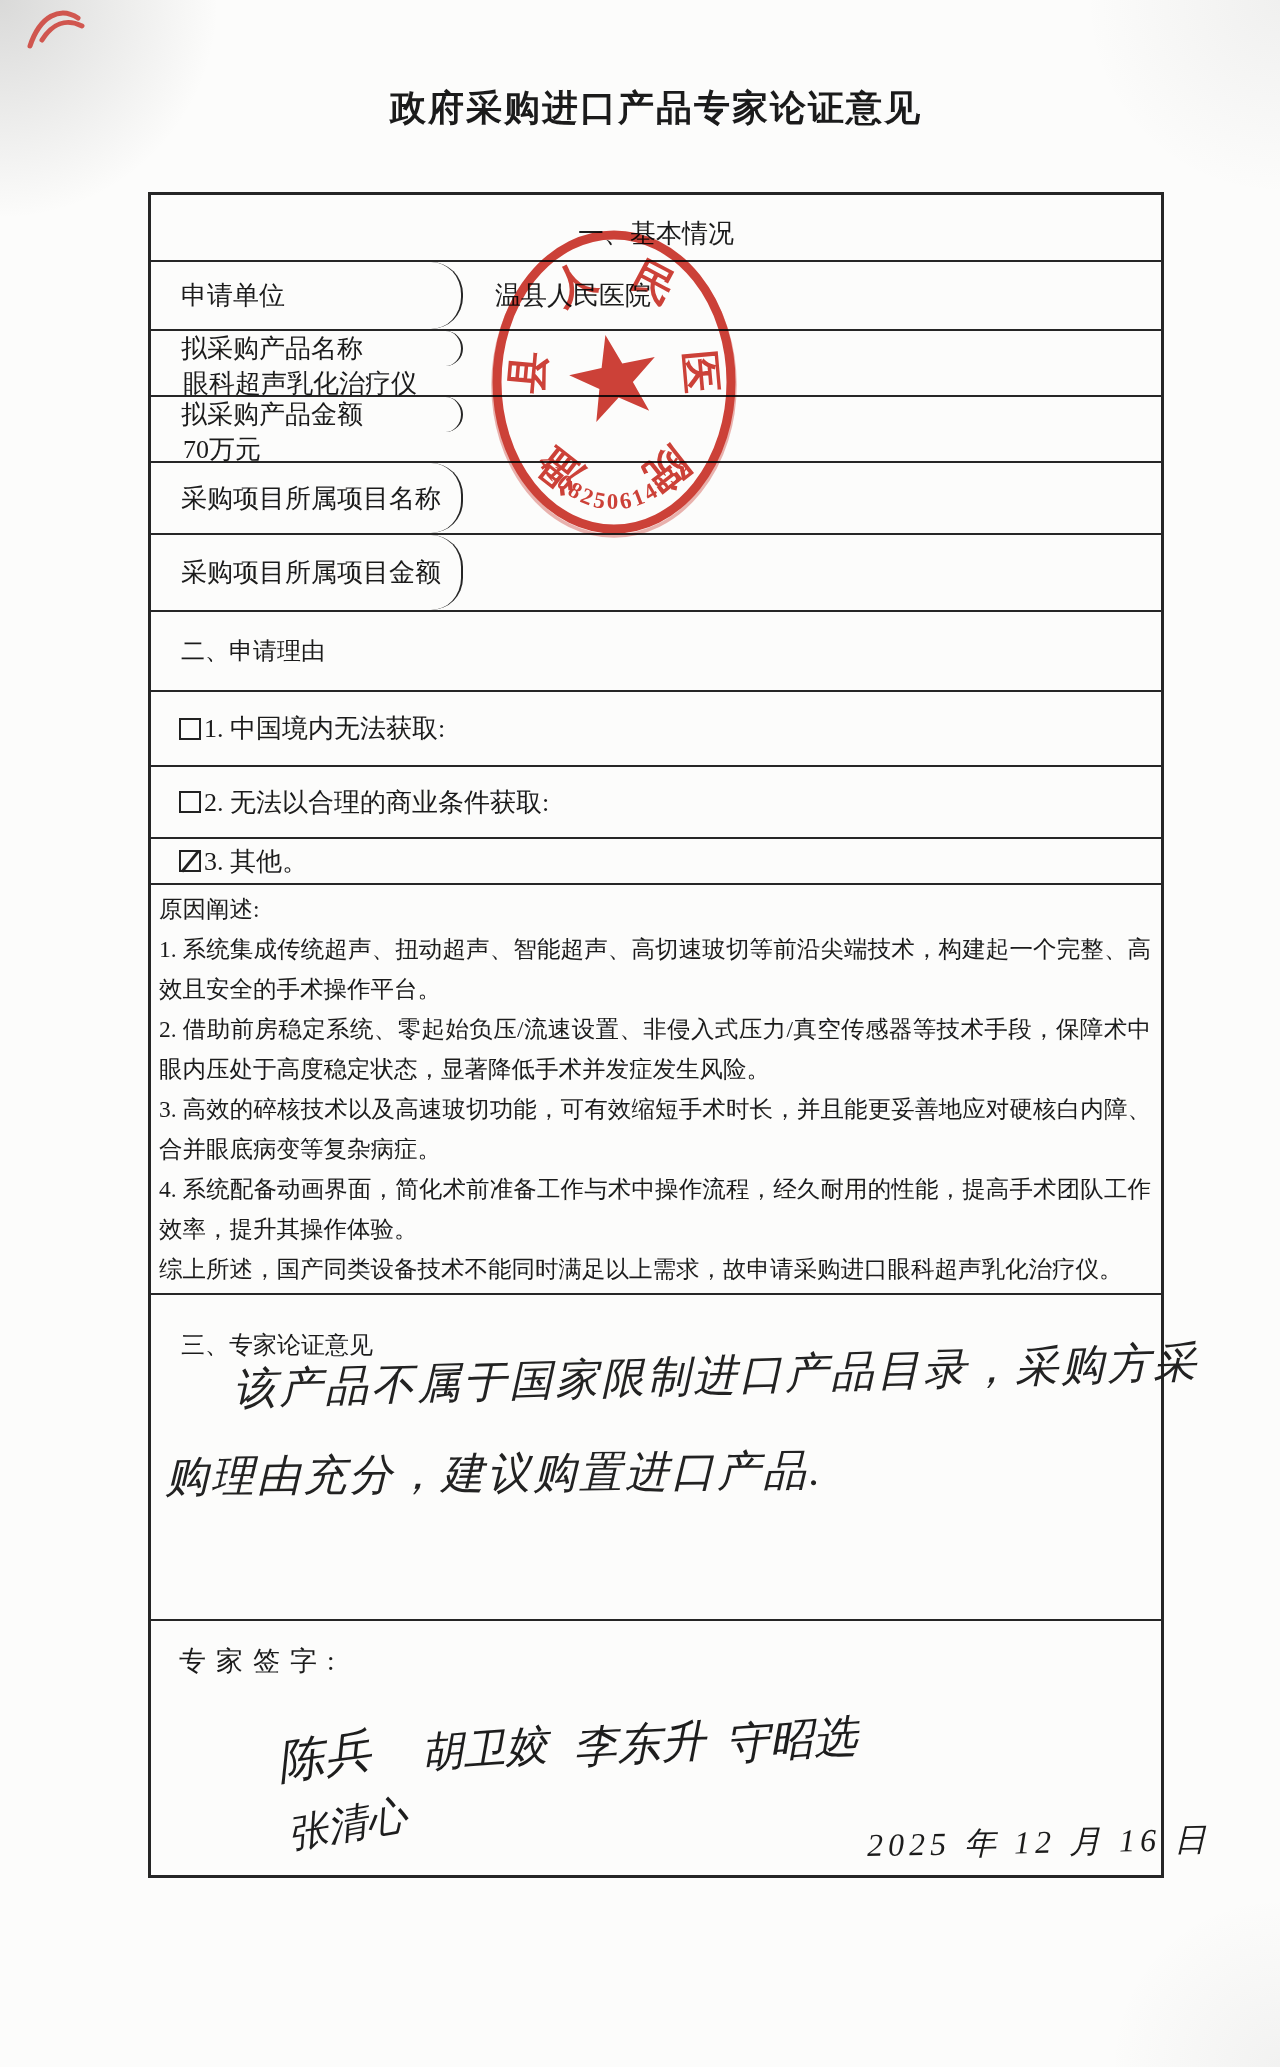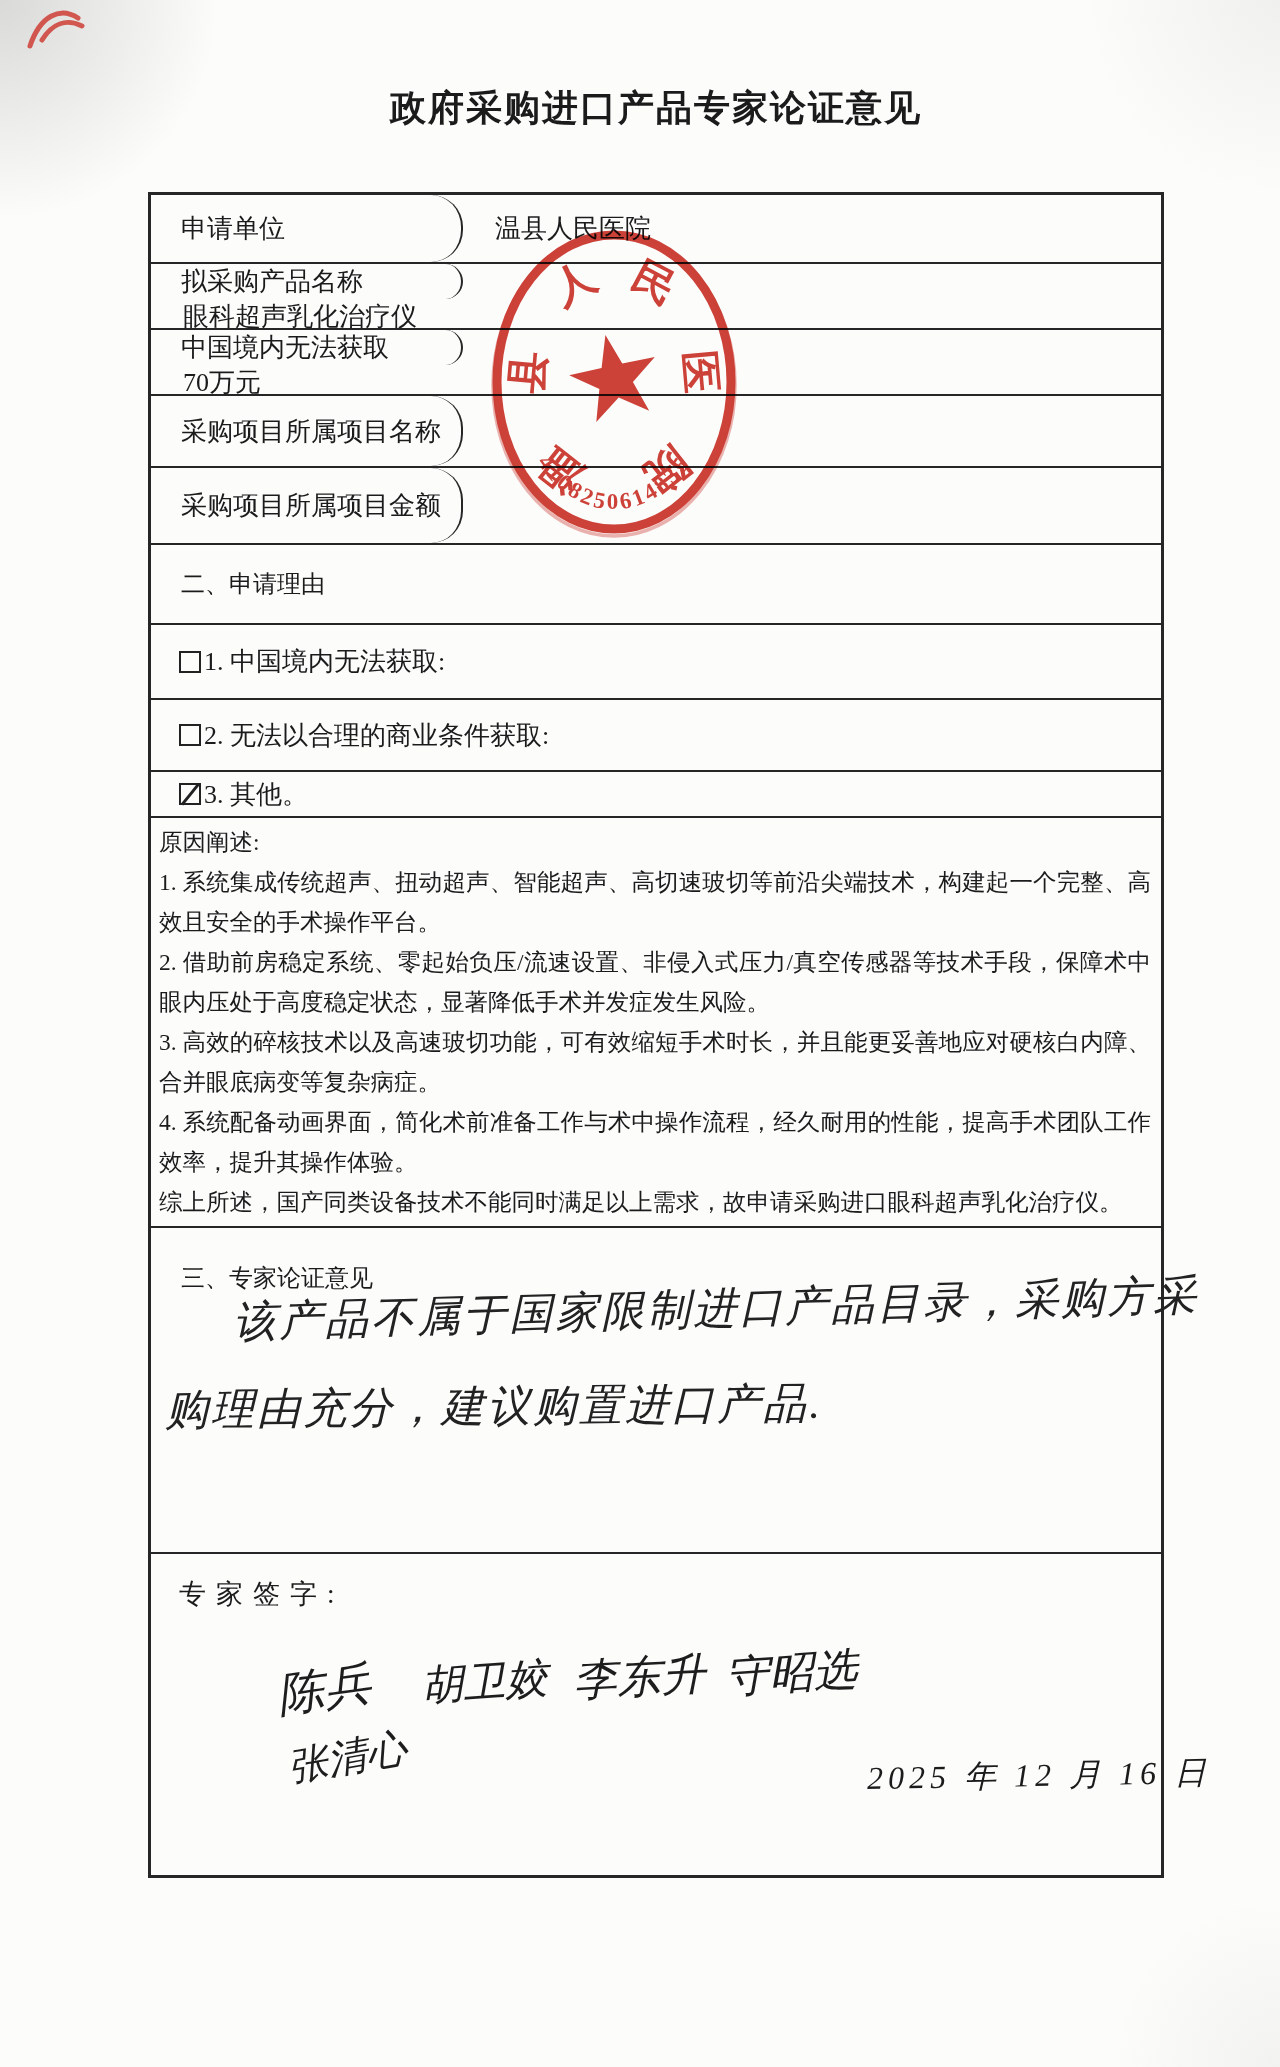--- a/index.html
+++ b/index.html
@@ -85,33 +85,36 @@
 <div class="page">
 
   <svg class="pen-mark" viewBox="0 0 80 52">
     <path d="M8,44 C18,14 38,4 56,16 M20,38 C30,22 44,16 60,24" stroke="#c9271d" stroke-width="5" fill="none" stroke-linecap="round" opacity="0.75"></path>
   </svg>
 
   <h1 class="title">政府采购进口产品专家论证意见</h1>
 
   <div class="doc-table">
 
+    <div class="row r-head">
+      <span>一、基本情况</span>
+    </div>
 
     <div class="row r-kv h69">
       <div class="cell label">申请单位</div>
       <div class="cell value">温县人民医院</div>
     </div>
 
     <div class="row r-kv h66">
       <div class="cell label">拟采购产品名称</div>
       <div class="cell value">眼科超声乳化治疗仪</div>
     </div>
 
     <div class="row r-kv h66">
-      <div class="cell label">中国境内无法获取</div>
+      <div class="cell label">拟采购产品金额</div>
       <div class="cell value">70万元</div>
     </div>
 
     <div class="row r-kv h72">
       <div class="cell label">采购项目所属项目名称</div>
       <div class="cell value"></div>
     </div>
 
     <div class="row r-kv h77">
       <div class="cell label">采购项目所属项目金额</div>

